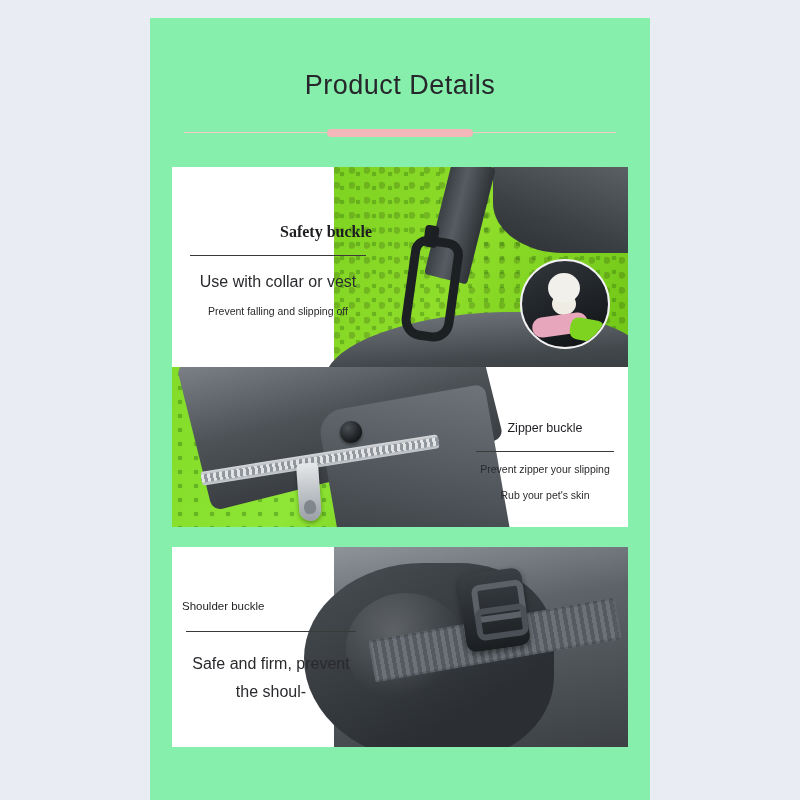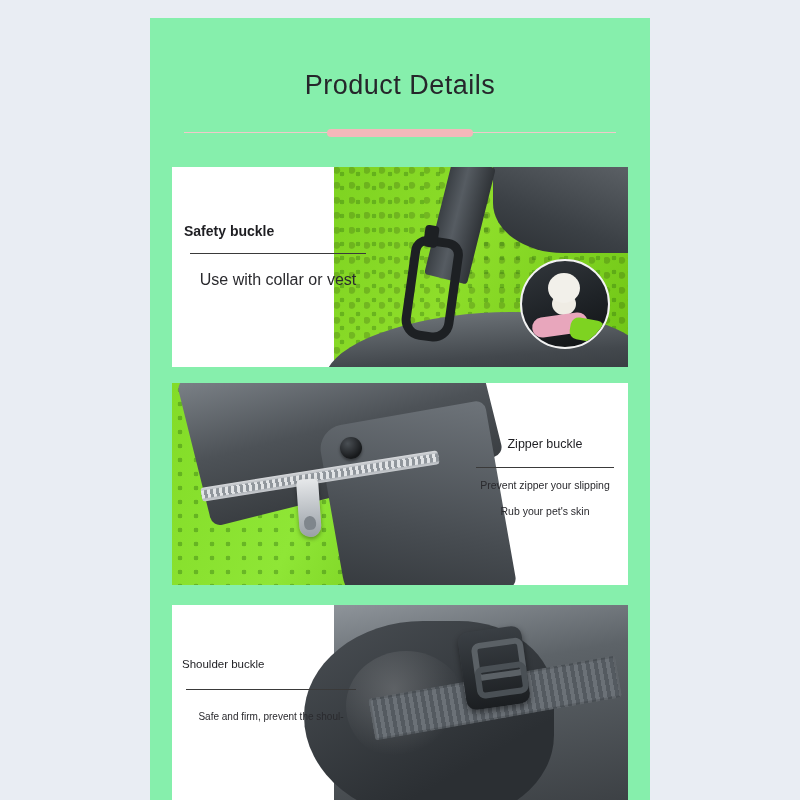--- a/index.html
+++ b/index.html
@@ -65,21 +65,21 @@
   .section {
     position: relative;
     width: 456px;
     margin: 0 auto;
     background: #ffffff;
     box-sizing: border-box;
     overflow: hidden;
   }
 
   .sec1 { margin-top: 30px; height: 200px; }
-  .sec2 { margin-top: 16px; height: 202px; }
+  .sec2 { height: 160px; }
   .sec3 { margin-top: 20px; height: 200px; }
 
   
   .photo {
     position: absolute;
     top: 0;
     height: 100%;
   }
 
   
@@ -175,24 +175,25 @@
   
   .text1 {
     position: absolute;
     left: 0; top: 0;
     width: 210px;
     height: 100%;
     padding: 56px 10px 0 12px;
     box-sizing: border-box;
   }
   .lbl {
-    font-size: 14px;
+    font-size: 16px;
     color: #1e1e22;
     font-weight: bold;
-    text-align: left;
+    text-align: right;
+    font-family: Liberation Serif, serif;
   }
   .rule {
     height: 1px;
     background: #3a3a3a;
     margin: 14px 6px 0 6px;
   }
   .body-line {
     font-size: 16px;
     color: #2a2a2e;
     text-align: center;
@@ -338,21 +339,21 @@
     position: absolute;
     left: 0; top: 0;
     width: 196px;
     height: 100%;
     padding: 52px 8px 0 10px;
     box-sizing: border-box;
   }
   .lbl3 { font-size: 11.5px; color: #1e1e22; line-height: 1.25; }
   .rule3 { height: 1px; background: #3a3a3a; margin: 18px 4px 0 4px; }
   .body3 {
-    font-size: 10px;
+    font-size: 16px;
     color: #2a2a2e;
     text-align: center;
     line-height: 1.7;
     margin-top: 18px;
   }
 </style>
 </head>
 <body>
 
 <div class="page">
@@ -375,20 +376,21 @@
       <div class="inset-circle">
         <div class="inset-dog"></div>
         <div class="inset-pink"></div>
         <div class="inset-green"></div>
       </div>
     </div>
     <div class="text1">
       <div class="lbl">Safety buckle</div>
       <div class="rule"></div>
       <div class="body-line">Use with collar or vest</div>
+      <div class="body-line sub">Prevent falling and slipping off</div>
     </div>
   </div>
 
   <div class="section sec2">
     <div class="photo photo2">
       <div class="mesh-dots2"></div>
       <div class="grey-diag"></div>
       <div class="grey-diag2"></div>
       <div class="zip-tape">
         <div class="zip-teeth"></div>

